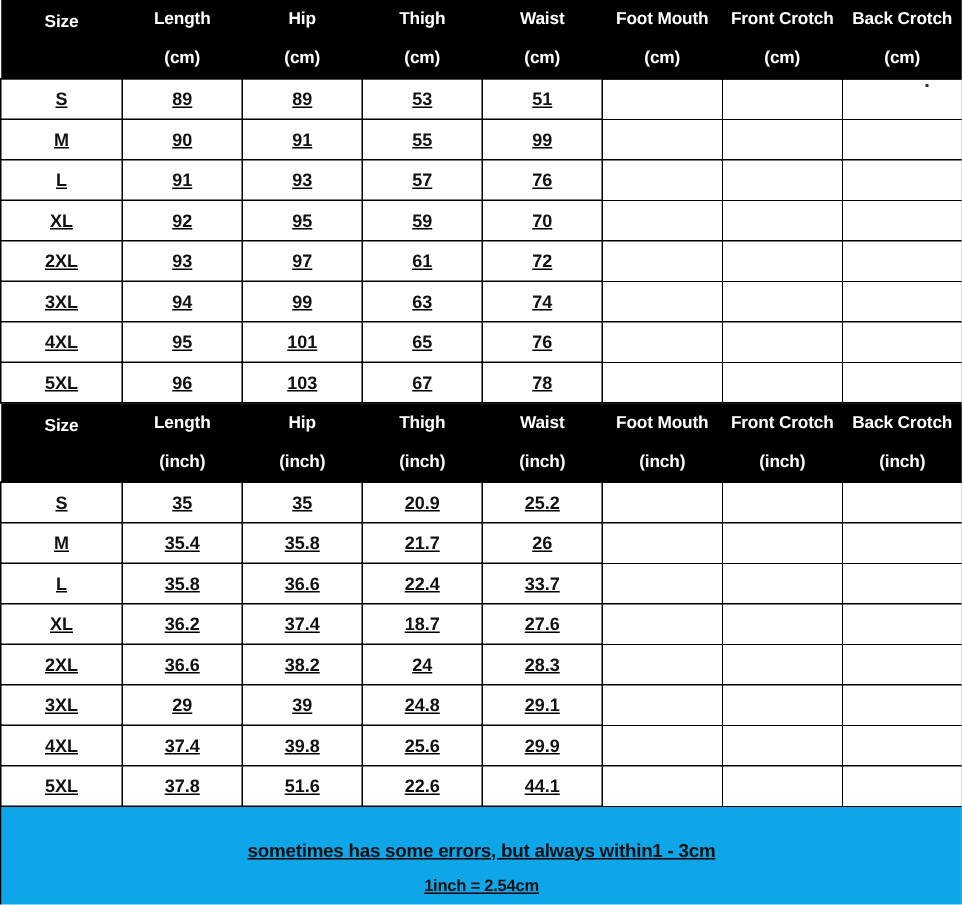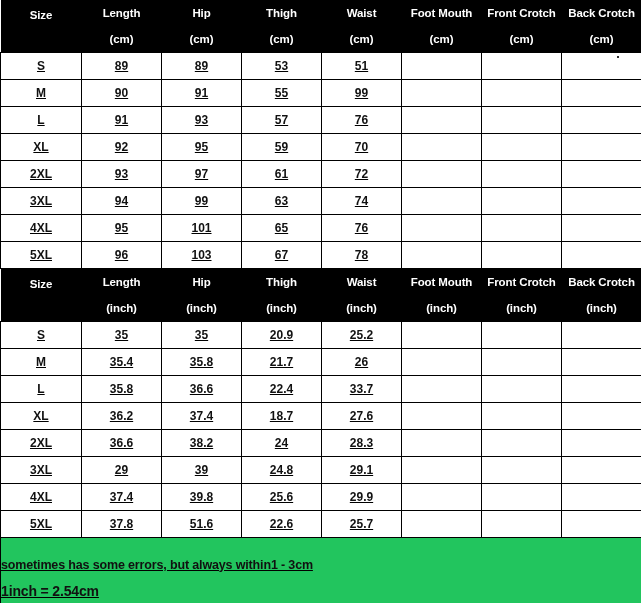--- a/index.html
+++ b/index.html
@@ -84,37 +84,37 @@
     width: 2px;
     height: 2px;
     background: #2c2c2c;
     right: 22px;
     top: 3px;
   }
 
   tr.note-row td.note-cell {
     border: 1px solid #000000;
     border-top: 1px solid #000000;
-    background: #22c55e;
+    background: #0ea5e9;
     height: 64px;
-    text-align: left;
+    text-align: center;
     vertical-align: middle;
     padding: 0 0 2px 0;
   }
   .note-line1 {
     display: block;
     font-size: 12.5px;
     font-weight: bold;
     color: #111111;
     padding-top: 16px;
     letter-spacing: -0.15px;
   }
   .note-line2 {
     display: block;
-    font-size: 14px;
+    font-size: 11px;
     font-weight: bold;
     color: #111111;
     padding-top: 11px;
     letter-spacing: -0.15px;
   }
 </style>
 </head>
 <body>
 
 <div id="sheet">
@@ -348,21 +348,21 @@
         <td>29.9</td>
         <td class="empty"></td>
         <td class="empty"></td>
         <td class="empty"></td>
       </tr>
       <tr class="data-row">
         <td class="sz">5XL</td>
         <td>37.8</td>
         <td>51.6</td>
         <td>22.6</td>
-        <td>25.7</td>
+        <td>44.1</td>
         <td class="empty"></td>
         <td class="empty"></td>
         <td class="empty"></td>
       </tr>
 
       <tr class="note-row">
         <td class="note-cell" colspan="8">
           <span class="note-line1">sometimes has some errors, but always within1 - 3cm</span>
           <span class="note-line2">1inch = 2.54cm</span>
         </td>

